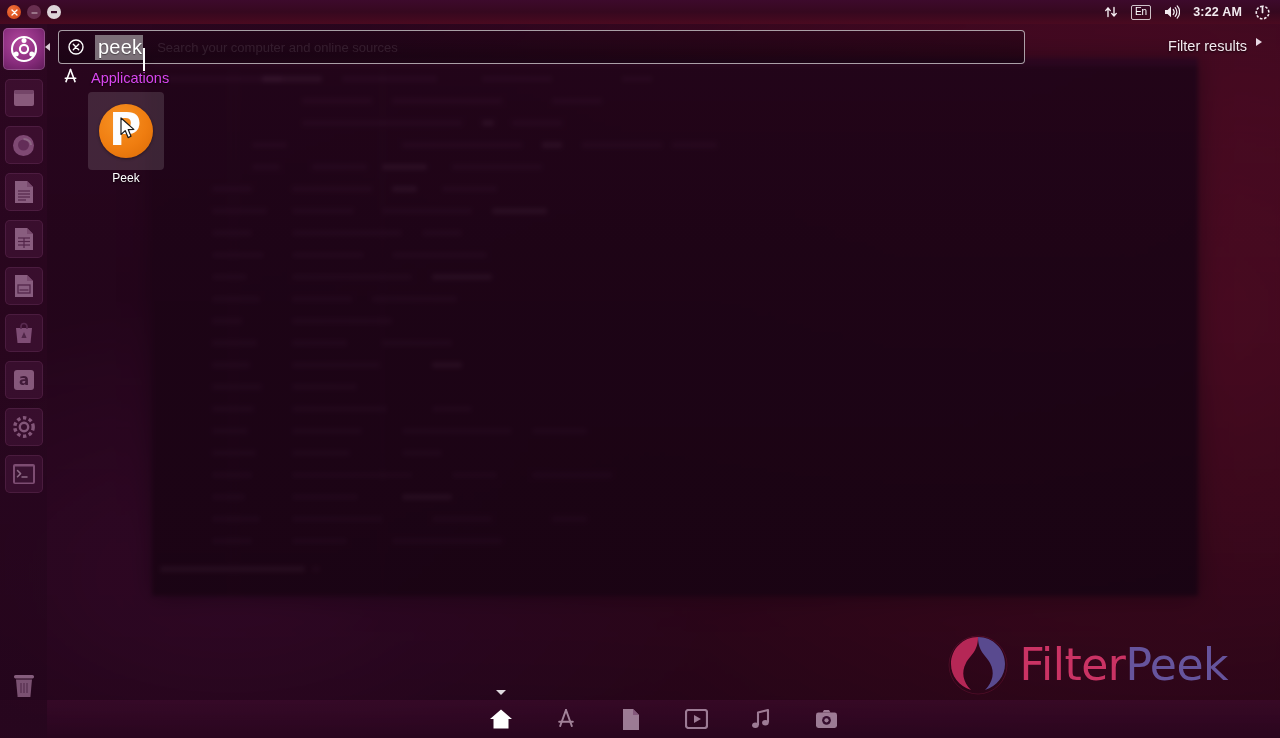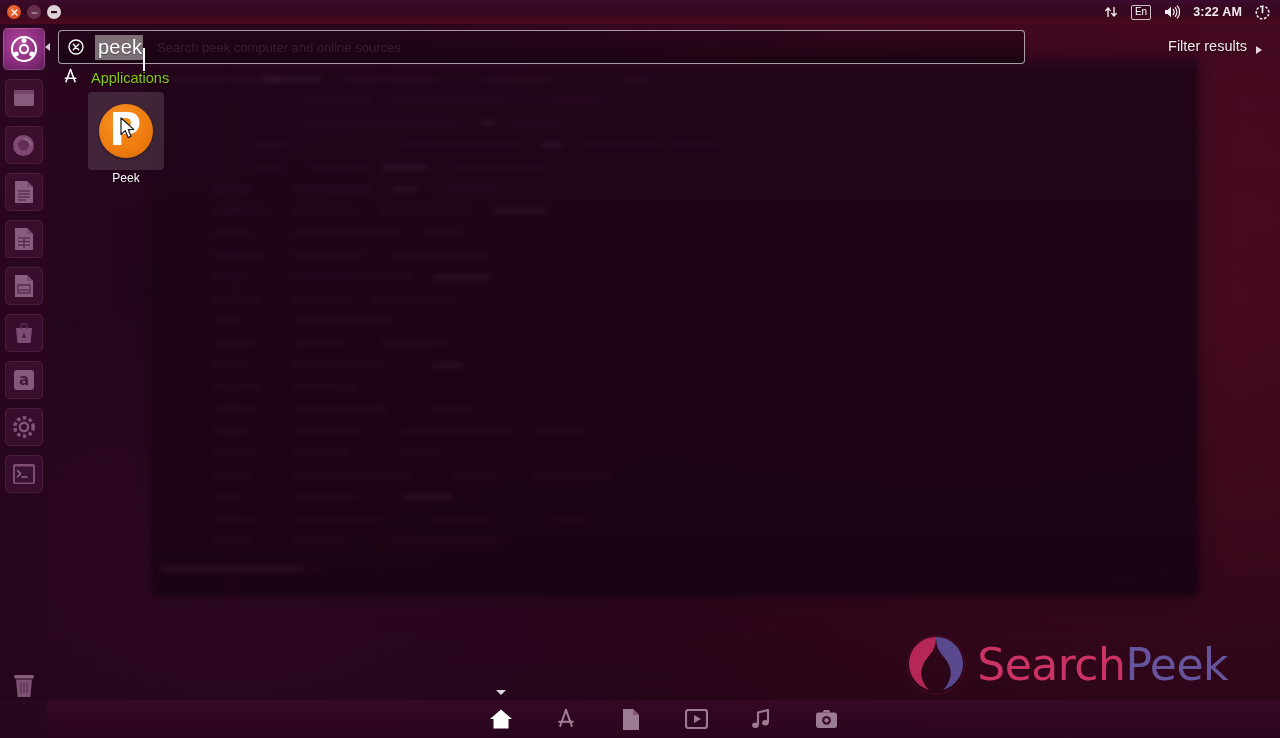--- a/index.html
+++ b/index.html
@@ -75,35 +75,35 @@
     background:#fff;
   }
   #placeholder{
     font-size:13px; color:rgba(255,255,255,.10); margin-left:14px;
     pointer-events:none;
   }
 
   
   #filter{
     position:absolute; right:18px; top:38px;
-    display:flex; align-items:flex-end; gap:9px;
+    display:flex; align-items:flex-start; gap:9px;
     color:#f3e9ef; font-size:14.5px; cursor:pointer;
     text-shadow:0 1px 2px rgba(0,0,0,.75);
   }
   #filter .tri{
     width:0;height:0;border-left:6px solid #e8d8e4;
     border-top:4px solid transparent;border-bottom:4px solid transparent;
   }
 
   
   #cathdr{
     position:absolute; left:62px; top:68px;
     display:flex; align-items:center; gap:12px;
   }
-  #cathdr .lbl{ color:#84cc16; font-size:14.5px; text-shadow:0 1px 2px rgba(0,0,0,.7);}
+  #cathdr .lbl{ color:#d946ef; font-size:14.5px; text-shadow:0 1px 2px rgba(0,0,0,.7);}
 
   
   #tile{
     position:absolute; left:88px; top:92px; width:76px; height:78px;
     background:rgba(255,255,255,.13);
     border-radius:4px;
     display:flex; align-items:center; justify-content:center;
     cursor:pointer;
   }
   #peekicon{
@@ -306,21 +306,21 @@
   <span id="clearicon">
     <svg width="16" height="16" viewBox="0 0 16 16">
       <circle cx="8" cy="8" r="7" fill="none" stroke="#ffffff" stroke-width="1.4"></circle>
       <path d="M5.3 5.3 L10.7 10.7 M10.7 5.3 L5.3 10.7" stroke="#ffffff" stroke-width="1.4" stroke-linecap="round"></path>
     </svg>
   </span>
   <span id="searchtext">peek</span>
   <span id="caretwrap" style="position:relative;width:0">
     <span id="caret"></span>
   </span>
-  <span id="placeholder">Search peek computer and online sources</span>
+  <span id="placeholder">Search your computer and online sources</span>
 </div>
 
 <div id="filter" style="z-index:50">
   <span>Filter results</span>
   <span class="tri"></span>
 </div>
 
 <div id="cathdr" style="z-index:50">
   <span>
     <svg width="17" height="16" viewBox="0 0 17 16">
@@ -530,15 +530,15 @@
   </div>
 </div>
 
 <div id="wm">
   <svg width="62" height="62" viewBox="0 0 62 62">
     <circle cx="31" cy="31" r="29" fill="none" stroke="rgba(190,40,90,.22)" stroke-width="1"></circle>
     <path d="M31 3 C16 3 4 15 4 30 C4 42 12 52 24 56 C16 48 14 38 19 29 C23 21 31 18 31 3 Z" fill="#c02a5c"></path>
     <path d="M31 3 C46 3 58 15 58 30 C58 42 50 52 38 56 C46 48 48 38 43 29 C39 21 31 18 31 3 Z" fill="#5d5099"></path>
   </svg>
   <span class="wtext">
-    <span class="lx">Search</span><span class="hp">Peek</span>
+    <span class="lx">Filter</span><span class="hp">Peek</span>
   </span>
 </div>
 
 </body></html>

